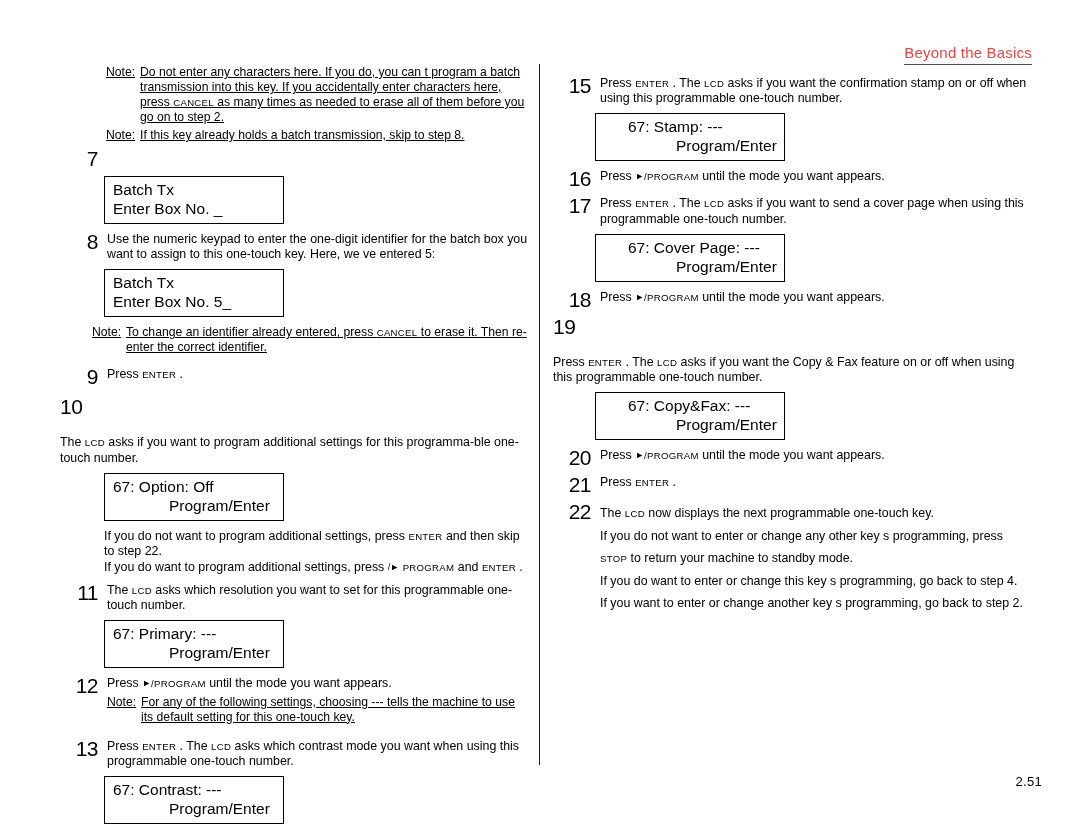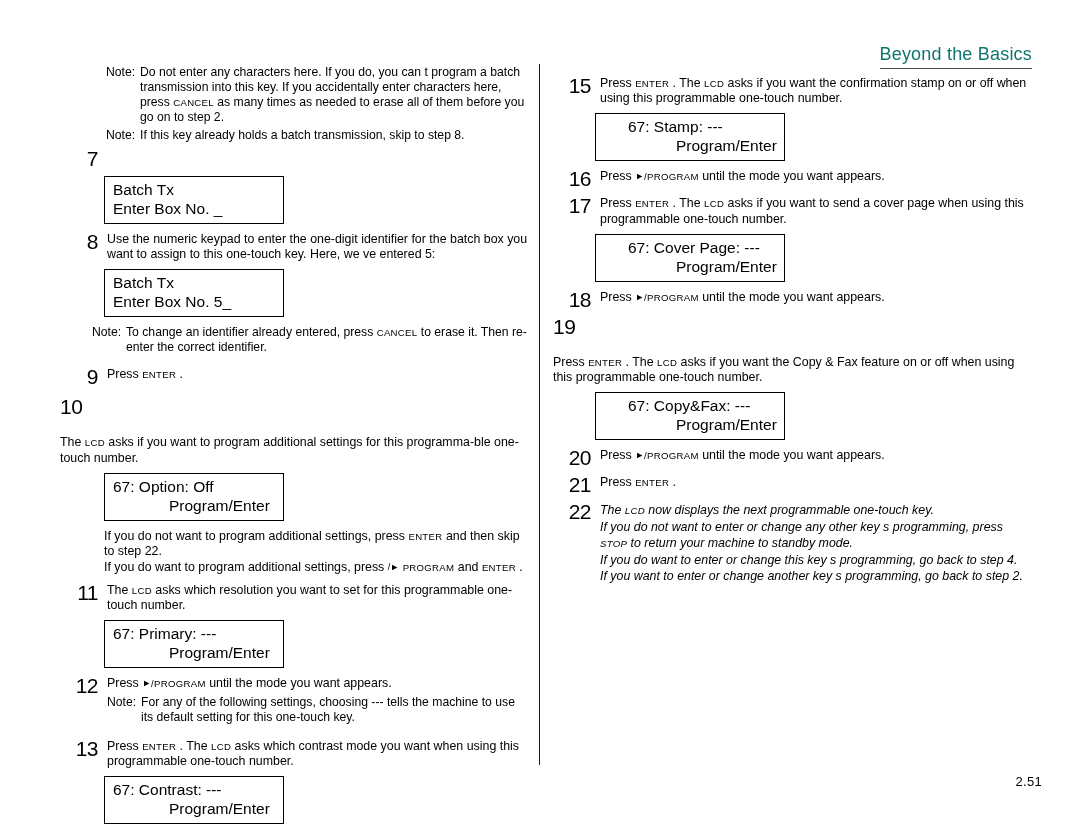--- a/index.html
+++ b/index.html
@@ -19,25 +19,25 @@
     position: relative;
     width: 1080px;
     height: 834px;
   }
 
   
   .header {
     position: absolute;
     top: 44px;
     right: 48px;
-    font-size: 18px;
+    font-size: 15px;
     letter-spacing: 0.2px;
     padding-bottom: 3px;
     border-bottom: 1.4px solid #4a4a4a;
-    color: #0f766e;
+    color: #ef4444;
   }
 
   
   .col-divider {
     position: absolute;
     left: 539px;
     top: 64px;
     width: 1px;
     height: 701px;
     background: #1a1a1a;
@@ -80,20 +80,21 @@
     text-transform: uppercase;
   }
   .arrow { font-size: 9px; vertical-align: 1px; }
 
   
   .note {
     display: flex;
     font-size: 12.2px;
     line-height: 15px;
     margin: 3px 0 4px 0;
+    text-decoration: underline;
   }
   .note-label { flex: 0 0 34px; }
   .note-text  { flex: 1 1 auto; }
 
   .notes-top { margin: 0 0 6px 46px; }
   .notes-top .note { margin-bottom: 2px; }
 
   .note-indent { margin-left: 32px; margin-top: 6px; }
 
   
@@ -113,22 +114,21 @@
 
   
   .para {
     font-size: 12.4px;
     line-height: 15.4px;
     margin: 5px 0 6px 44px;
   }
 
   .sub-lines {
     font-size: 12.4px;
-    line-height: 16px;
-    font-style: italic;
+    line-height: 22px;
   }
 
   
   .footer-page {
     position: absolute;
     right: 38px;
     bottom: 45px;
     font-size: 13px;
     letter-spacing: 0.3px;
   }

